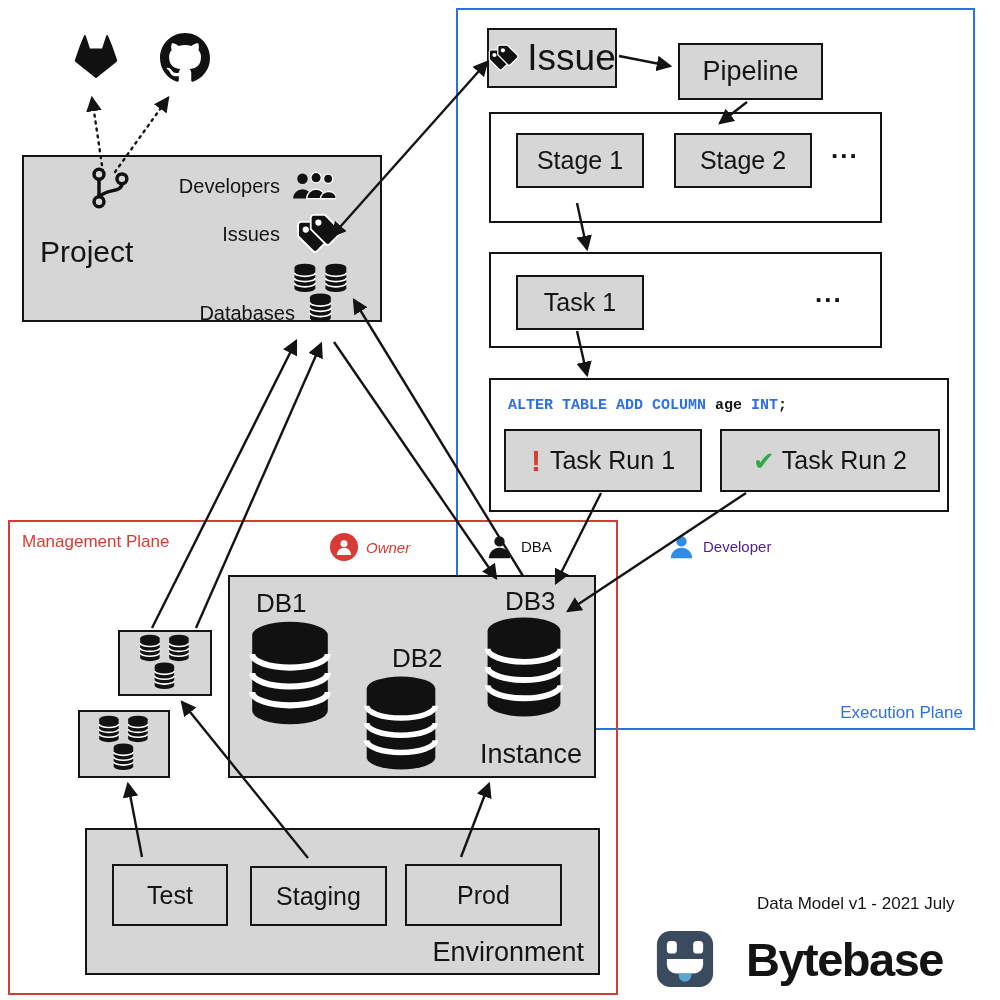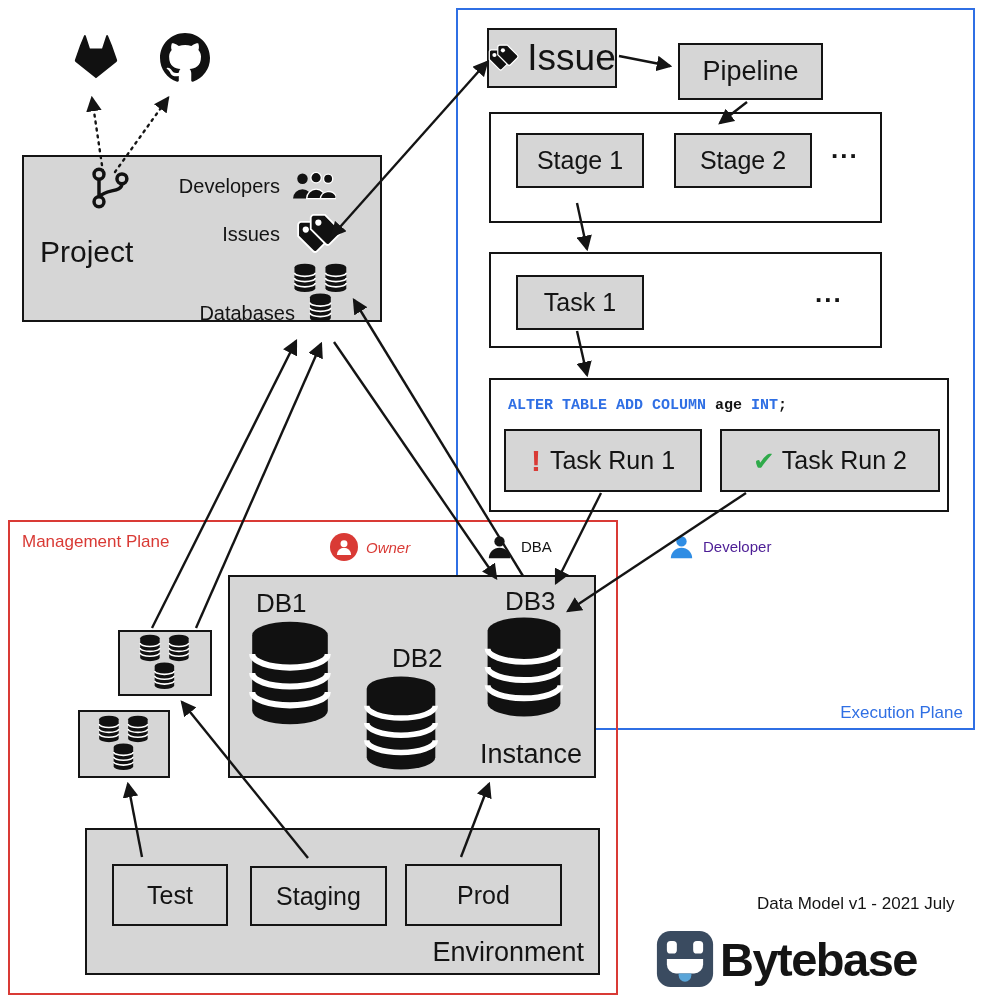--- a/index.html
+++ b/index.html
@@ -25,21 +25,21 @@
   .sql-kw{color:#2f6fe4;}
   .sql-plain{color:#141414;}
   .status-glyph-error{color:#d93a35;font-weight:900;font-size:30px;margin-right:9px;line-height:1;}
   .status-glyph-success{color:#2faa4a;font-weight:900;font-size:26px;margin-right:7px;line-height:1;font-family:"DejaVu Sans",sans-serif;}
   .role-badge{position:absolute;display:flex;align-items:center;gap:8px;font-size:15px;}
   .role-owner{color:#d93a35;}
   .role-dba{color:#141414;}
   .role-developer{color:#4c1d95;text-align:center;}
   .owner-circle{width:28px;height:28px;border-radius:50%;background:#d93a35;display:flex;align-items:center;justify-content:center;}
   .footer-version{position:absolute;left:757px;top:894px;font-size:17px;font-weight:500;}
-  .brand-row{position:absolute;left:656px;top:930px;display:flex;align-items:center;gap:6px;}
+  .brand-row{position:absolute;left:656px;top:930px;display:flex;align-items:center;gap:32px;}
   .brand-name{font-size:47px;font-weight:800;letter-spacing:-1.5px;}
   svg.overlay{position:absolute;left:0;top:0;pointer-events:none;}
   .icon{display:inline-block;line-height:0;}
 </style>
 </head>
 <body>
 
 <div id="canvas">
 
   <svg width="0" height="0" style="position:absolute" aria-hidden="true">

